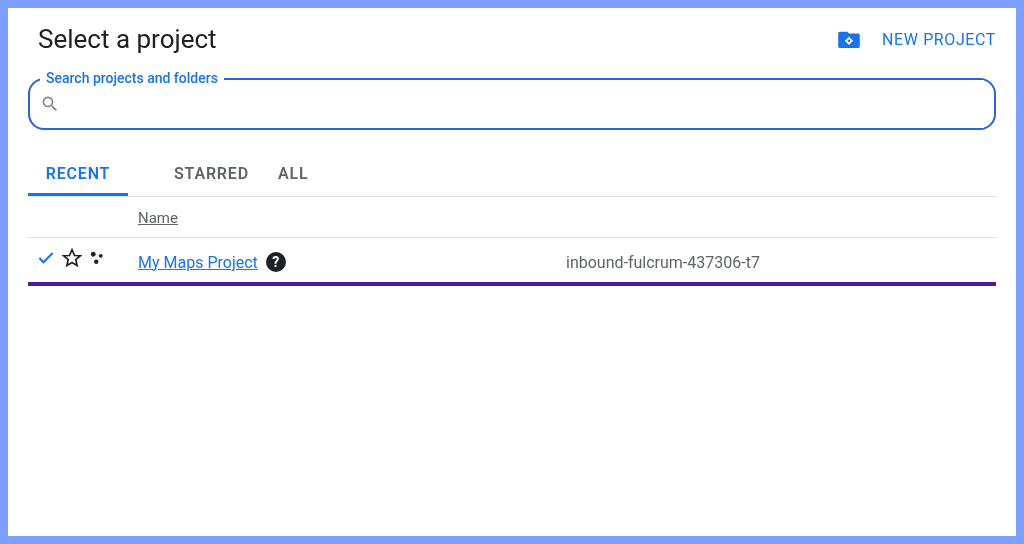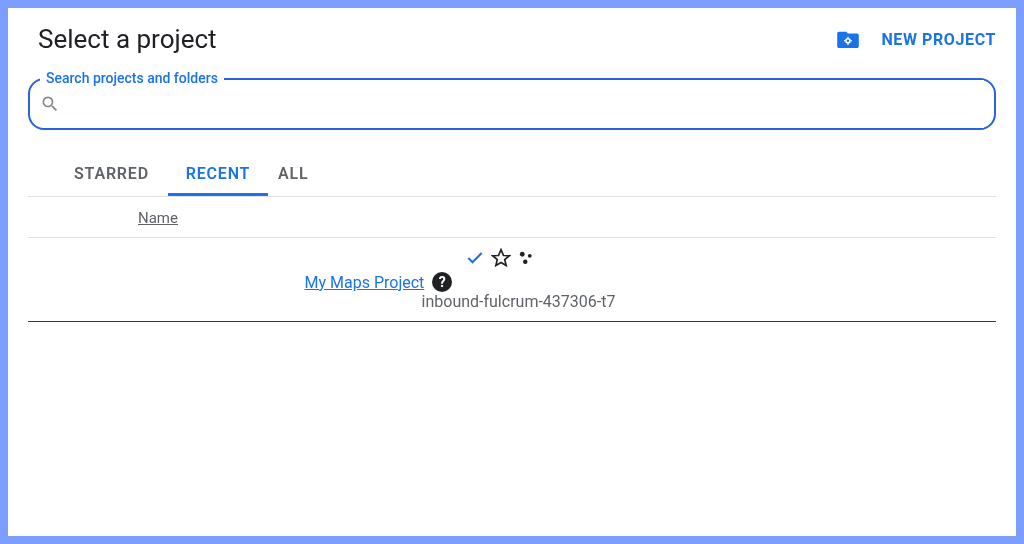--- a/index.html
+++ b/index.html
@@ -41,21 +41,21 @@
       width: 22px;
       height: 18px;
       color: #1a73e8;
       display: flex;
       align-items: center;
       justify-content: center;
     }
     .new-project {
       color: #1a73e8;
       font-size: 16px;
-      font-weight: 700;
+      font-weight: 400;
       letter-spacing: 0.6px;
       cursor: pointer;
     }
     .search-wrapper {
       position: relative;
       border: 2px solid #2962d9;
       border-radius: 16px;
       height: 52px;
       display: flex;
       align-items: center;
@@ -113,24 +113,23 @@
       border-bottom: 1px solid #e0e0e0;
       color: #5f6368;
       font-size: 15px;
       text-decoration: underline;
     }
     .col-icons { width: 110px; }
     .col-name { width: 415px; }
     .col-id { flex: 1; }
     .table-row {
       display: flex;
-      align-items: center;
+      align-items: flex-end;
       padding: 10px 0;
-      border-bottom: 1px solid #4c1d95;
-      flex-direction: column;
+      border-bottom: 4px solid #4c1d95;
     }
     .row-icons {
       width: 110px;
       display: flex;
       align-items: center;
       gap: 6px;
       padding-left: 8px;
     }
     .check-icon { color: #1a73e8; }
     .star-icon { color: #202124; }
@@ -195,22 +194,22 @@
     <div class="search-label">Search projects and folders</div>
     <div class="search-icon">
       <svg width="20" height="20" viewBox="0 0 24 24" fill="currentColor">
         <path d="M15.5 14h-.79l-.28-.27a6.471 6.471 0 001.57-4.23 6.5 6.5 0 10-6.5 6.5c1.61 0 3.09-.59 4.23-1.57l.27.28v.79l5 4.99L20.49 19l-4.99-5zm-6 0C7.01 14 5 11.99 5 9.5S7.01 5 9.5 5 14 7.01 14 9.5 11.99 14 9.5 14z"></path>
       </svg>
     </div>
     <input class="search-input" type="text" value="" style="">
   </div>
 
   <div class="tabs">
+    <div class="tab active active-wrap">RECENT</div>
     <div class="tab" style="padding-left:46px">STARRED</div>
-    <div class="tab active active-wrap">RECENT</div>
     <div class="tab" style="padding-left:10px">ALL</div>
   </div>
 
   <div class="table-header">
     <div class="col-icons"></div>
     <div class="col-name">Name</div>
   </div>
 
   <div class="table-row">
     <div class="row-icons">

